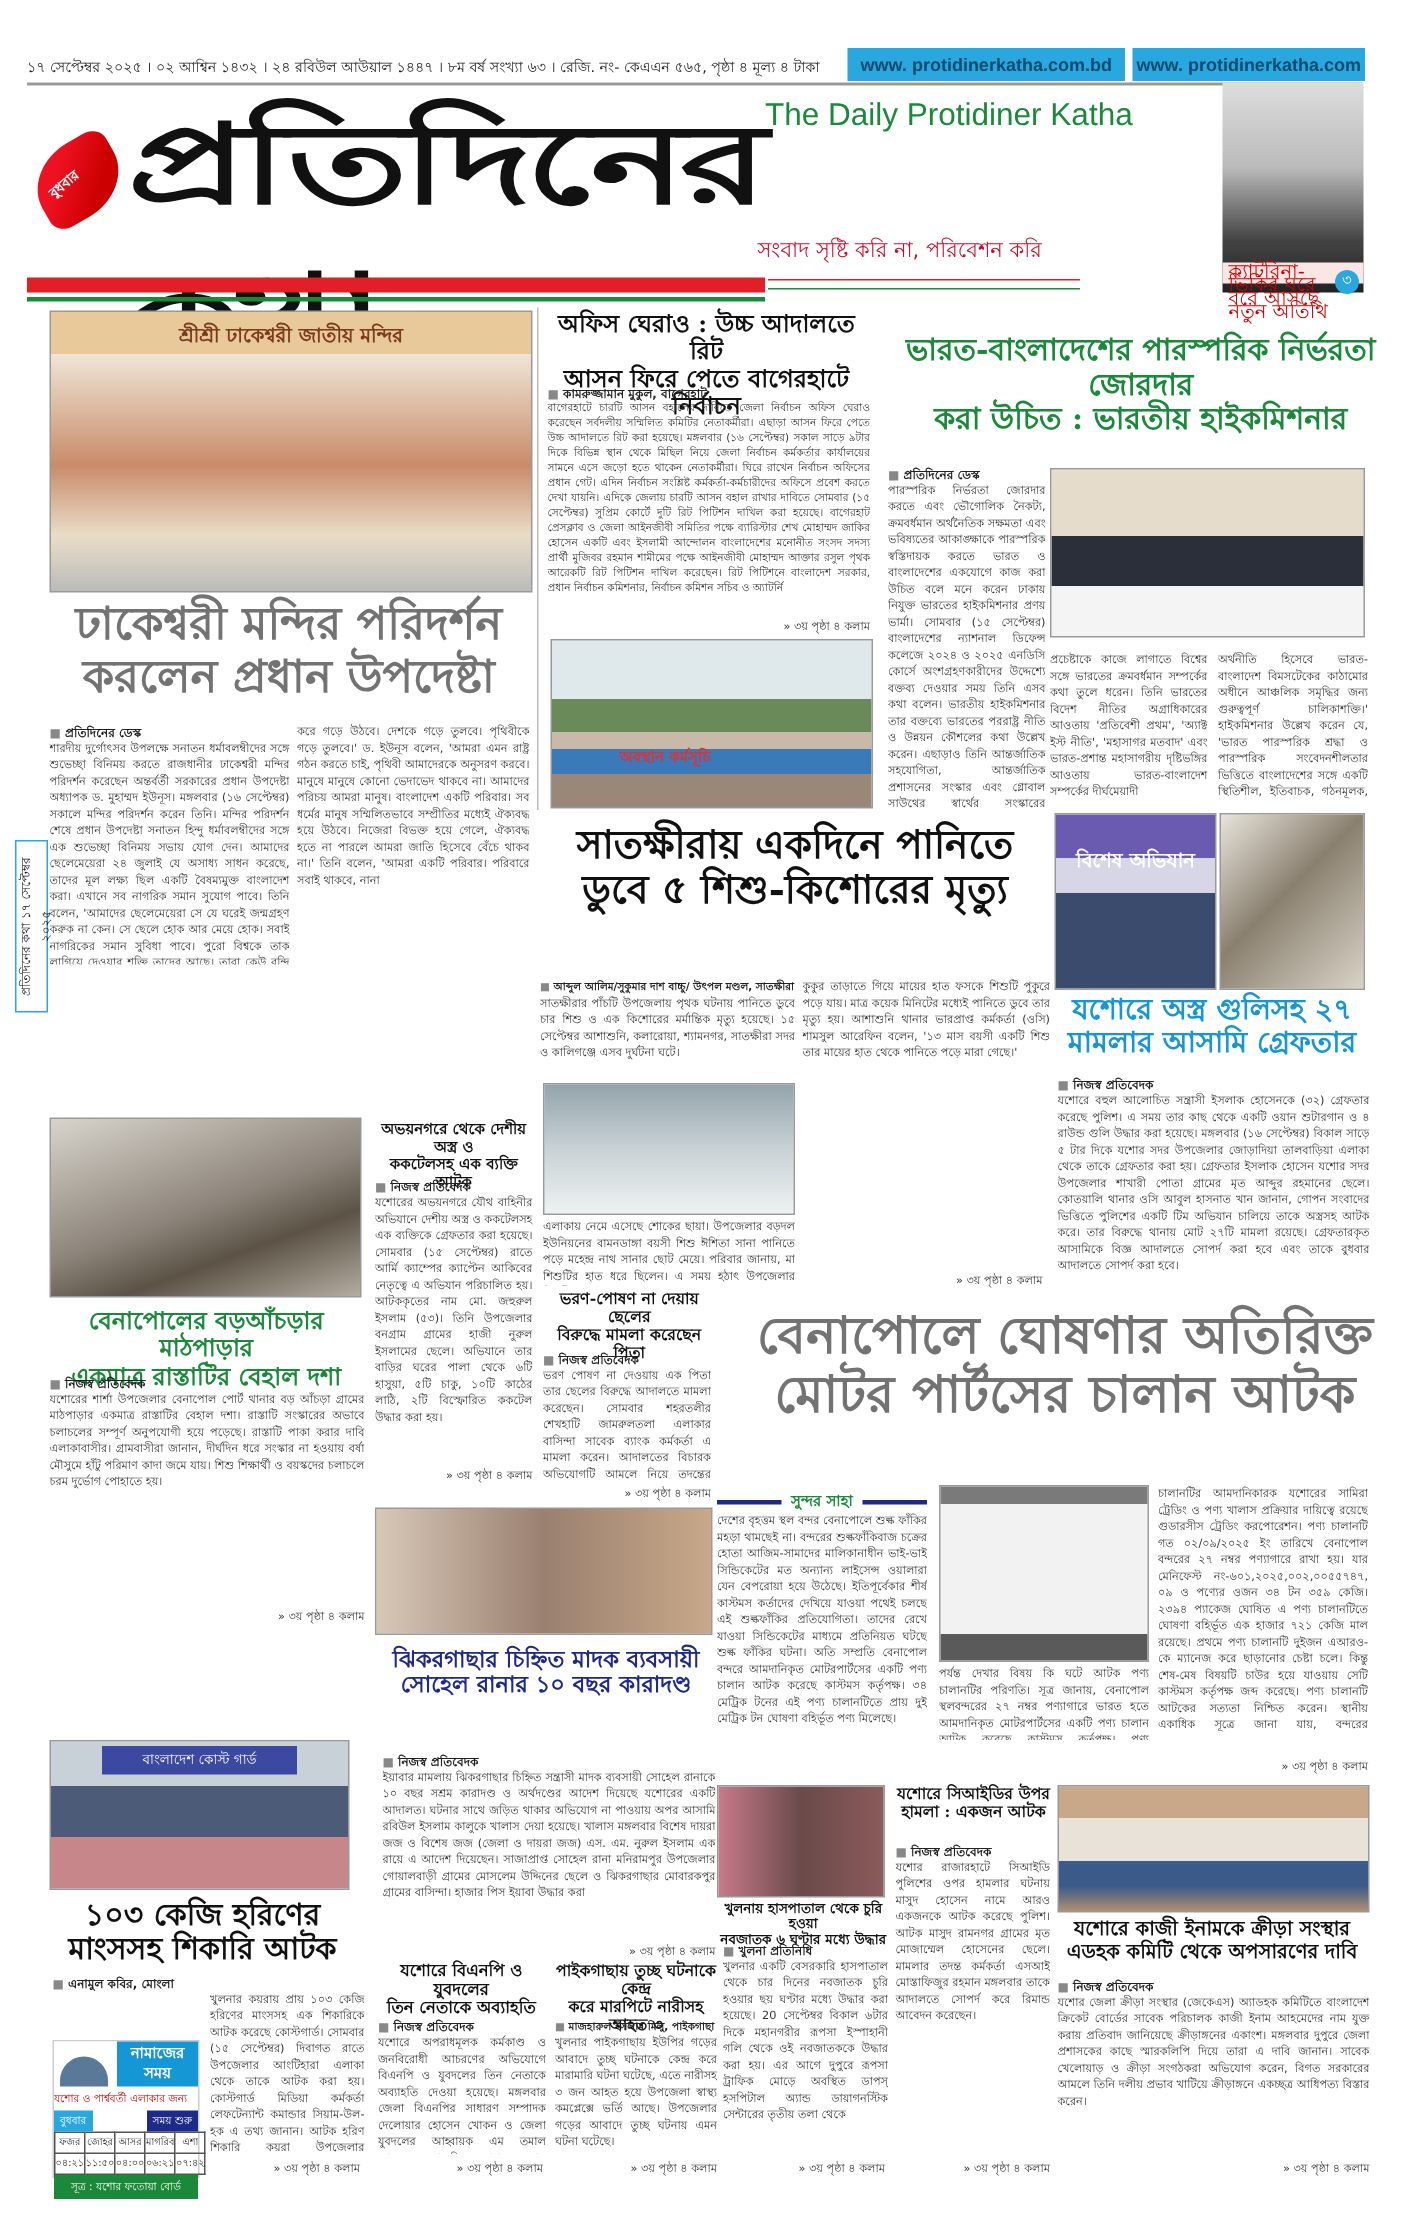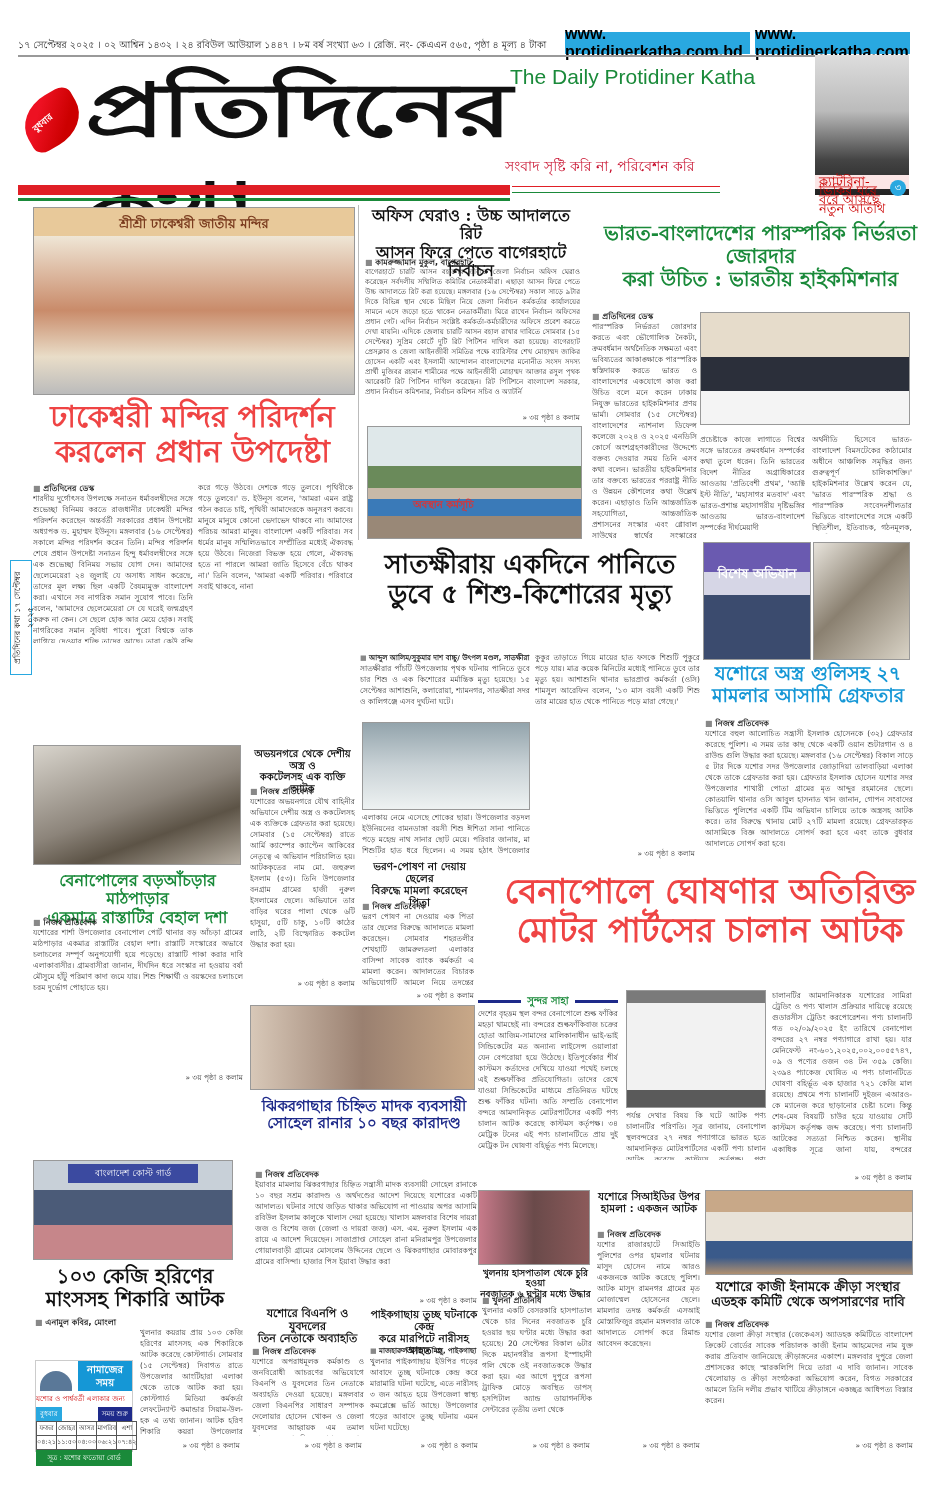--- a/index.html
+++ b/index.html
@@ -1,35 +1,35 @@
 <!DOCTYPE html>
 <html><head>
 <meta charset="utf-8">
 <style>
 *{box-sizing:border-box;margin:0;padding:0}
 body{width:945px;height:1485px;background:#fff;font-family:"DejaVu Sans",sans-serif;position:relative;overflow:hidden;color:#222}
 .abs{position:absolute}
 .dateline{left:18px;top:38px;font-size:9.5px;color:#222;white-space:nowrap}
-.urlbox{top:32px;height:22px;background:#29a8e0;color:#000000;font-family:"Liberation Sans",sans-serif;font-size:16px;font-weight:bold;display:flex;align-items:center;justify-content:center}
+.urlbox{top:32px;height:22px;background:#29a8e0;color:#0c4a6e;font-family:"Liberation Sans",sans-serif;font-size:12px;font-weight:bold;display:flex;align-items:center;justify-content:center}
 .topline{left:18px;top:55px;width:890px;height:2px;background:#999}
 .masthead{left:85px;top:60px;width:320px;height:100px;font-family:"DejaVu Serif",serif;font-weight:bold;font-size:74px;color:#111;letter-spacing:-3px;line-height:100px;transform:scaleX(1.45);transform-origin:left}
 .brush{left:22px;top:95px;width:60px;height:50px;background:linear-gradient(135deg,#e12 30%,#c00 70%);border-radius:60% 20% 60% 20%;transform:rotate(-30deg)}
 .brush span{display:block;color:#fff;font-size:9px;font-weight:bold;padding:14px 0 0 8px;transform:rotate(-10deg)}
 .eng{left:510px;top:65px;font-family:"Liberation Sans",sans-serif;color:#1a8a3a;font-size:21px}
 .slogan{left:505px;top:155px;color:#c8102e;font-size:14px}
 .redbar{left:18px;top:185px;width:492px;height:10px;background:#e01f26}
 .greenbar{left:18px;top:198px;width:492px;height:3px;background:#1a8a3a}
 .thin1{left:512px;top:186px;width:208px;height:1px;background:#e01f26}
 .thin2{left:512px;top:192px;width:208px;height:1px;background:#1a8a3a}
 .adbox{left:815px;top:55px;width:94px;height:140px;background:linear-gradient(180deg,#ddd 0%,#bbb 40%,#444 75%,#222 100%)}
 .adcap{left:815px;top:175px;width:94px;height:14px;background:#fbe6e6;font-size:13px;color:#c00;padding:2px 20px 0 4px;line-height:9px}
 .adnum{left:890px;top:180px;width:16px;height:16px;border-radius:50%;background:#29a8e0;color:#fff;font-size:10px;text-align:center;line-height:16px}
 .photo{background:linear-gradient(135deg,#c9b8a0,#8a7a6a 50%,#d8cfc0);border:1px solid #999}
 .headline{font-family:"DejaVu Serif",serif;font-weight:bold;text-align:center;line-height:1.15}
-.red{color:#ef4444}.green{color:#1a8a3a}.navy{color:#1e2a8a}.black{color:#111}.cyan{color:#1597d6}
+.red{color:#737373}.green{color:#1a8a3a}.navy{color:#1e2a8a}.black{color:#111}.cyan{color:#1597d6}
 .byline{font-size:8px;font-weight:bold;color:#222}
 .byline::before{content:"■ ";color:#888}
 .body{font-size:7.5px;line-height:11px;color:#333;text-align:justify;overflow:hidden}
 .cont{font-size:7.5px;color:#333;text-align:right}
 .vline{width:1px;background:#bbb}
 .sidelogo{left:10px;top:560px;width:22px;height:115px;border:1px solid #29a8e0;font-size:8px;writing-mode:vertical-rl;transform:rotate(180deg);color:#111;text-align:center;background:#fff}
 .prayer{left:35px;top:1360px;width:98px;height:92px;border:1px solid #ccc;background:#fff}
 .pr-top{height:30px;display:flex}
 .pr-dome{width:42px;background:#fff;position:relative}
 .pr-dome::after{content:"";position:absolute;left:4px;top:10px;width:32px;height:20px;background:#5a7898;border-radius:16px 16px 0 0}

